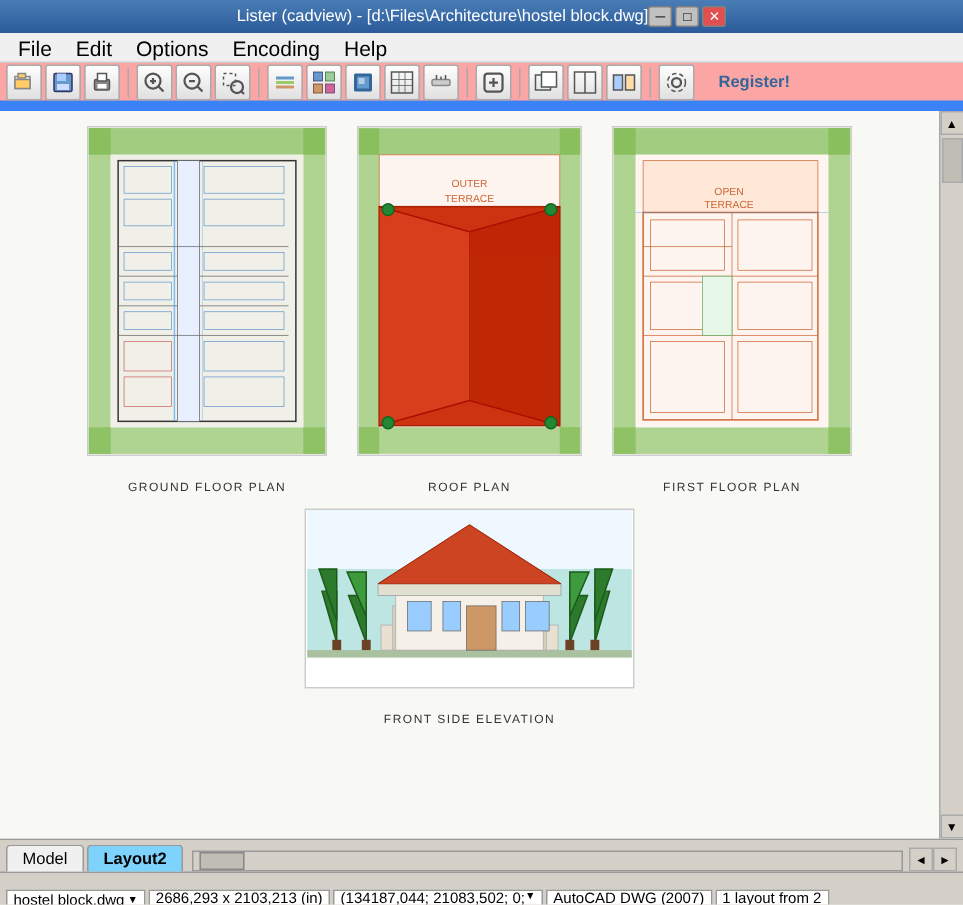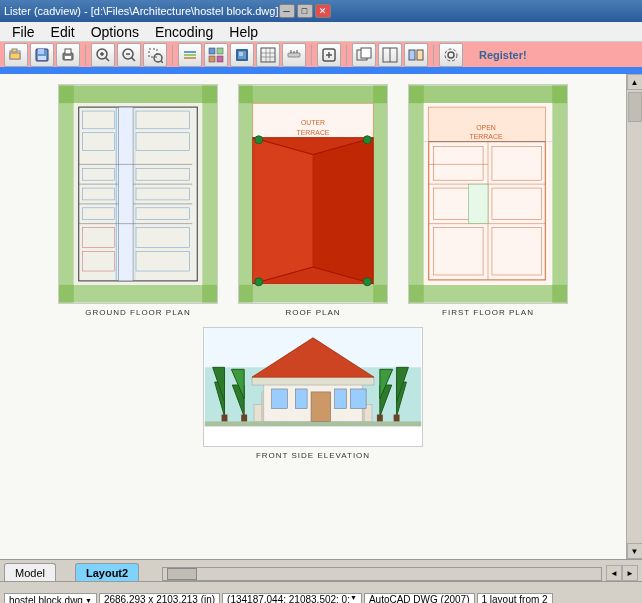--- a/index.html
+++ b/index.html
@@ -12,24 +12,25 @@
       overflow: hidden;
     }
 
     
     #title-bar {
       background: linear-gradient(to bottom, #4a7db5, #2a5a9a);
       color: white;
       height: 22px;
       display: flex;
       align-items: center;
-      padding: 0 4px;
+      padding: 0 14px;
       font-size: 11px;
       font-weight: normal;
       user-select: none;
+      justify-content: center;
     }
     #title-controls {
       display: flex;
       gap: 2px;
     }
     .title-btn {
       width: 16px;
       height: 14px;
       background: #c0c0c0;
       border: 1px solid #808080;
@@ -161,21 +162,21 @@
 
     .plan-container {
       display: flex;
       flex-direction: column;
       align-items: center;
     }
 
     .plan-label {
       font-size: 8px;
       color: #333;
-      margin-top: 4px;
+      margin-top: 16px;
       font-family: Arial, sans-serif;
       letter-spacing: 1px;
       text-transform: uppercase;
     }
 
     
     .plan-svg {
       border: 1px solid #ccc;
       background: white;
     }
@@ -193,21 +194,21 @@
       height: 18px;
       padding: 0 10px;
       background: #f0f0f0;
       border: 1px solid #999;
       border-bottom: none;
       border-radius: 3px 3px 0 0;
       display: flex;
       align-items: center;
       font-size: 11px;
       cursor: pointer;
-      margin-right: 19px;
+      margin-right: 2px;
     }
     .tab.active {
       background: #7dd3fc;
       font-weight: bold;
     }
 
     
     #status-bar {
       height: 38px;
       background: #d4d0c8;

